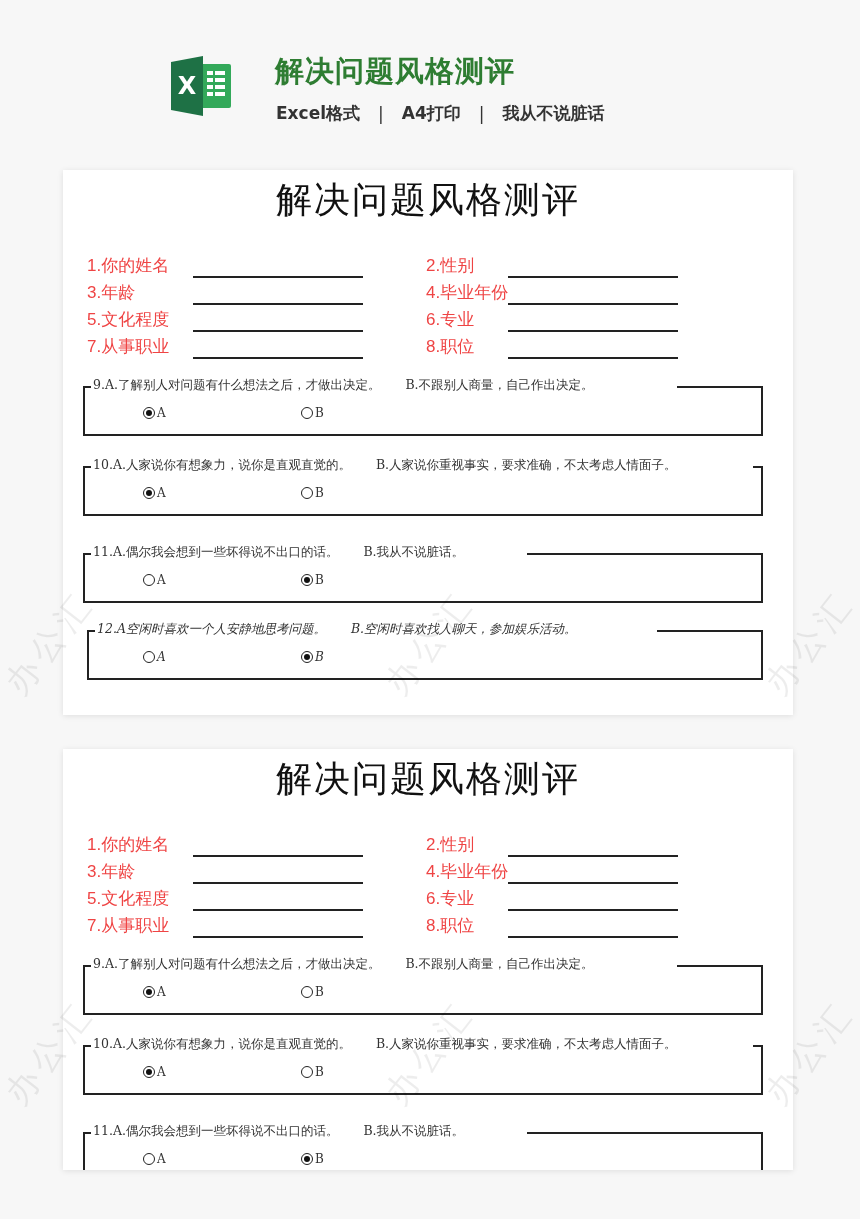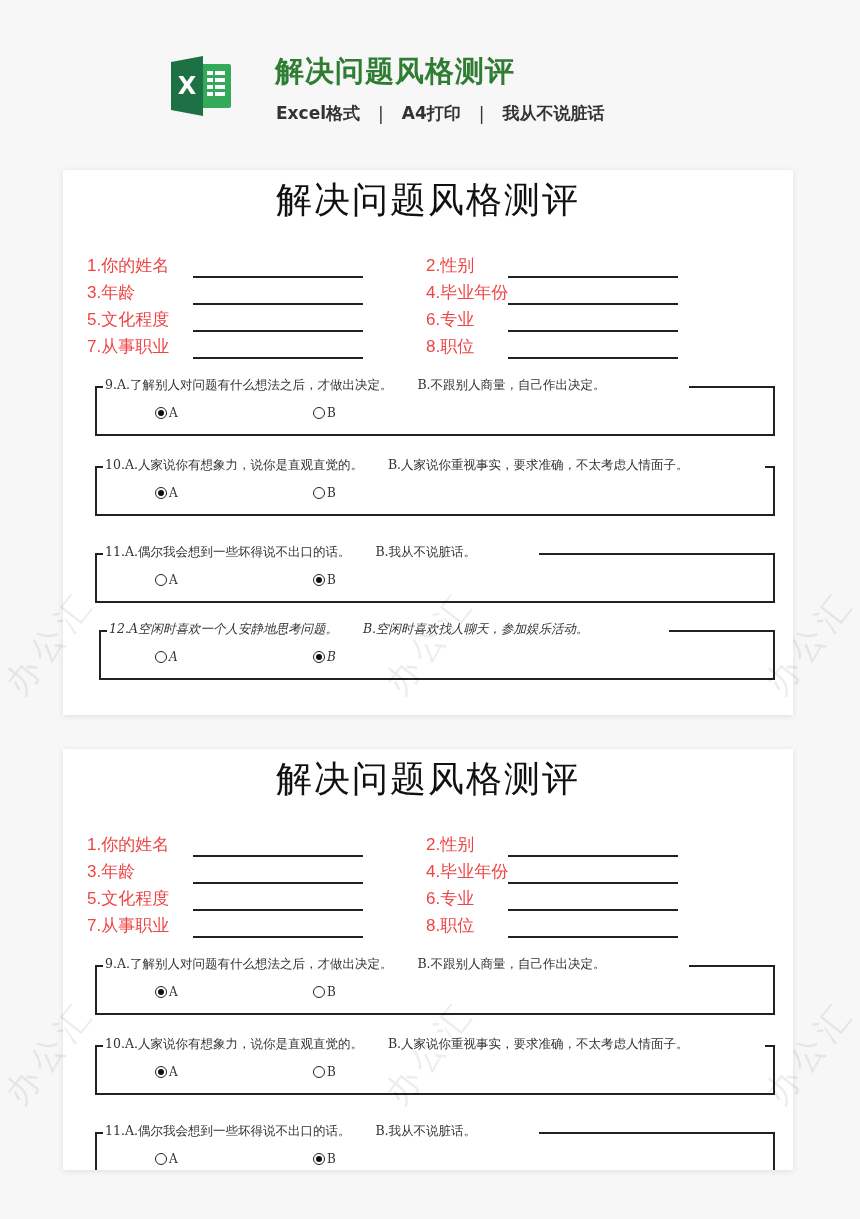--- a/index.html
+++ b/index.html
@@ -45,21 +45,21 @@
     font-family: Liberation Sans, sans-serif;
     font-size: 17px; color: #ef4444;
   }
   .field .label { position: absolute; left: 0; top: 0; white-space: nowrap; }
   .field .line {
     position: absolute; top: 22px; height: 2px; background: #222; width: 170px;
   }
 
   .q {
     position: absolute; left: 20px; width: 680px; height: 50px;
-    border: 2px solid #222; border-top: none; margin-left: 12px;
+    border: 2px solid #222; border-top: none;
   }
   .q .q-top-left {
     position: absolute; left: -2px; top: 0; width: 8px; height: 2px; background: #222;
   }
   .q .q-text {
     position: absolute; left: 8px; top: -9px; white-space: nowrap;
     font-family: "DejaVu Serif", "Liberation Serif", serif;
     font-size: 12.5px; color: #333; background: #fff; padding-right: 4px;
   }
   .q .q-top-right {

